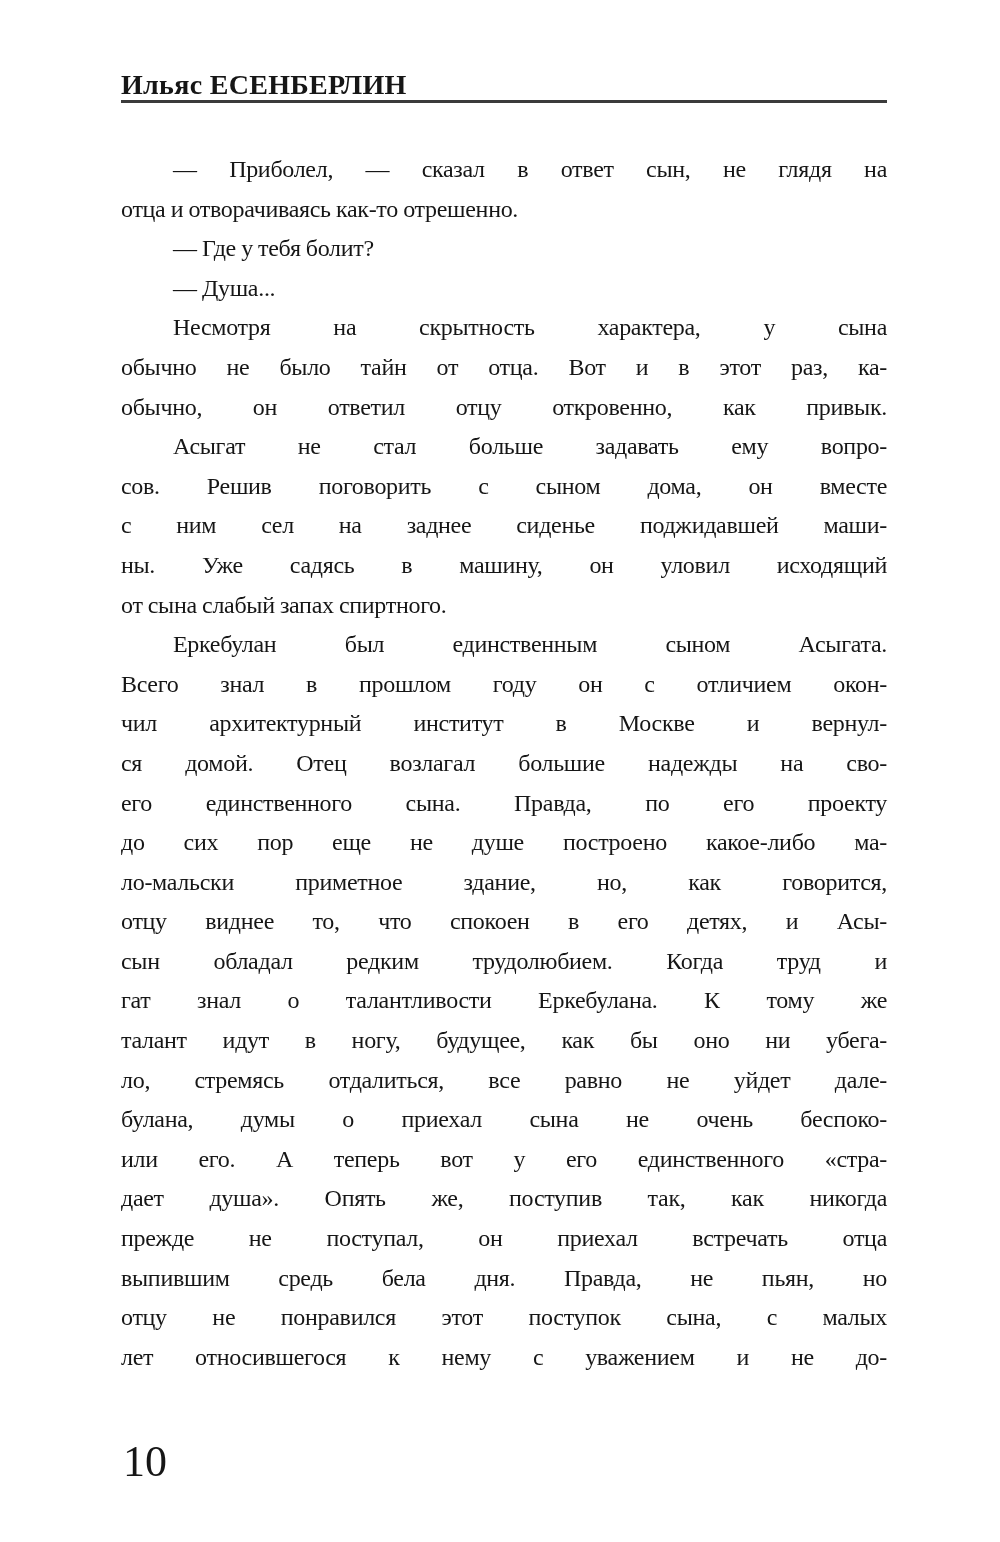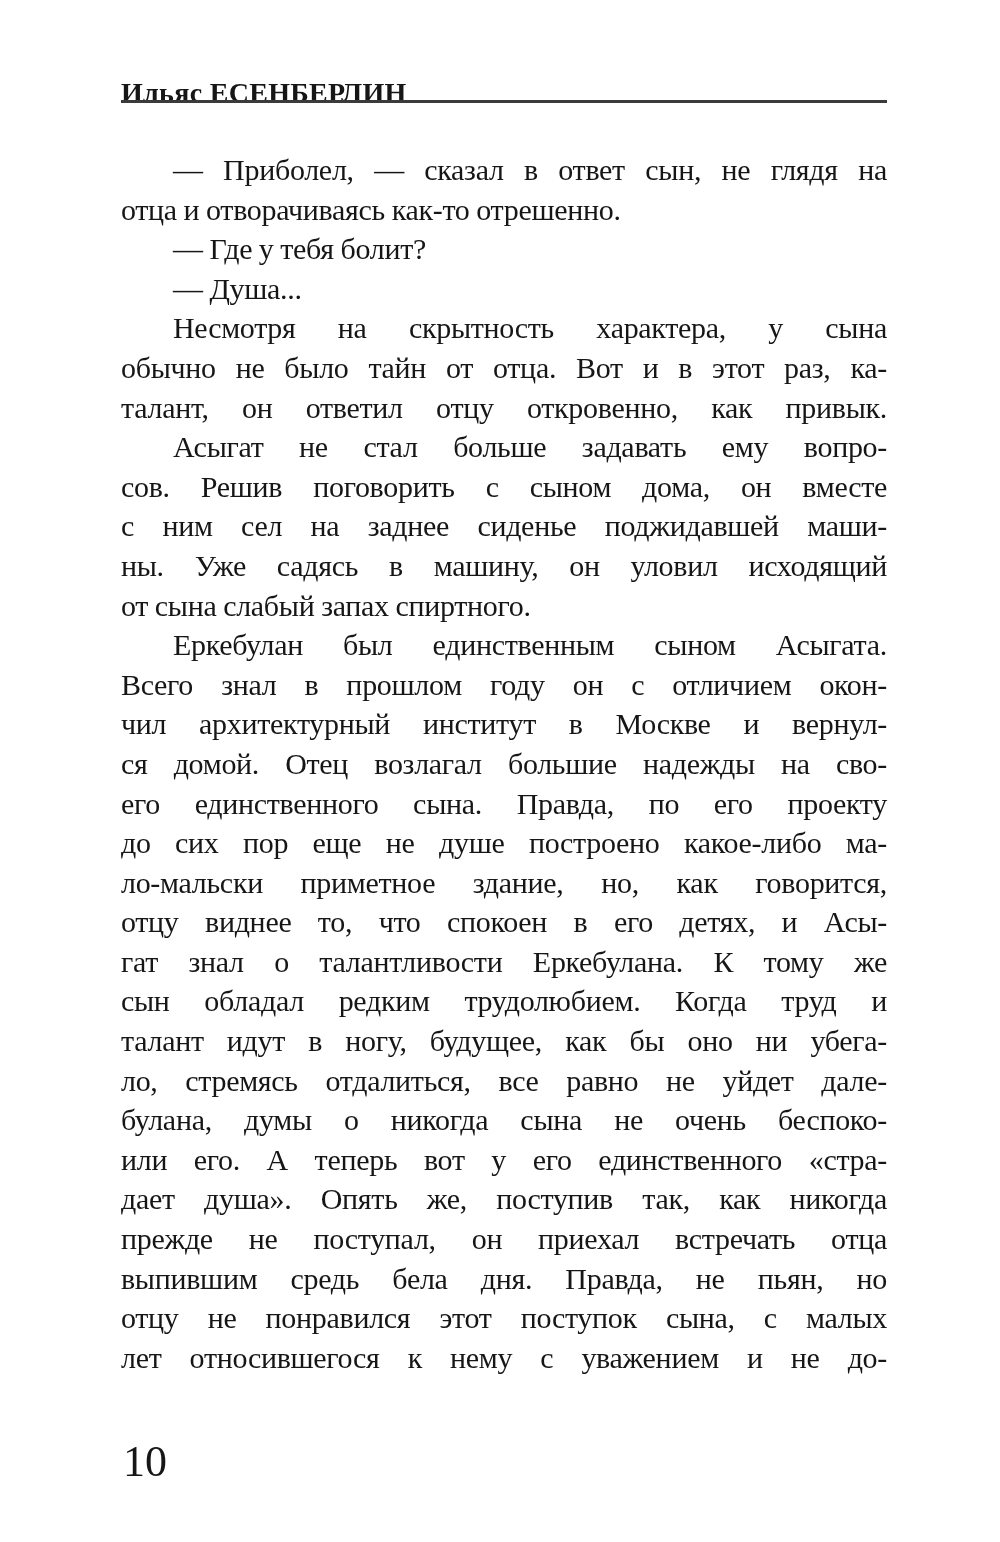--- a/index.html
+++ b/index.html
@@ -15,21 +15,21 @@
   }
   .page {
     position: relative;
     width: 1000px;
     height: 1542px;
     background: var(--bg, #ffffff);
   }
   .running-header {
     position: absolute;
     left: 121px;
-    top: 78px;
+    top: 70px;
     width: 766px;
     font-size: 28px;
     line-height: 30px;
     font-weight: bold;
     letter-spacing: 0.3px;
     color: var(--fg, #161616);
     white-space: nowrap;
   }
   .header-rule {
     position: absolute;
@@ -37,21 +37,21 @@
     top: 100px;
     width: 766px;
     height: 3px;
     background: var(--rule, #3b3b3b);
   }
   .body-text {
     position: absolute;
     left: 121px;
     top: 150px;
     width: 766px;
-    font-size: 30px;
+    font-size: 24px;
     line-height: 39.6px;
     letter-spacing: -0.3px;
     word-spacing: -0.5px;
     color: var(--fg, #161616);
   }
   .body-text .line {
     text-align: justify;
     text-align-last: justify;
     height: 39.6px;
     overflow: visible;
@@ -80,39 +80,39 @@
     <span>Ильяс ЕСЕНБЕРЛИН</span>
   </div>
   <div class="header-rule"></div>
   <div class="body-text">
       <div class="line indent">— Приболел, — сказал в ответ сын, не глядя на</div>
       <div class="line last">отца и отворачиваясь как-то отрешенно.</div>
       <div class="line indent last">— Где у тебя болит?</div>
       <div class="line indent last">— Душа...</div>
       <div class="line indent">Несмотря на скрытность характера, у сына</div>
       <div class="line">обычно не было тайн от отца. Вот и в этот раз, ка-</div>
-      <div class="line">талант, он ответил отцу откровенно, как привык.</div>
+      <div class="line">обычно, он ответил отцу откровенно, как привык.</div>
       <div class="line indent">Асыгат не стал больше задавать ему вопро-</div>
       <div class="line">сов. Решив поговорить с сыном дома, он вместе</div>
       <div class="line">с ним сел на заднее сиденье поджидавшей маши-</div>
       <div class="line">ны. Уже садясь в машину, он уловил исходящий</div>
       <div class="line last">от сына слабый запах спиртного.</div>
       <div class="line indent">Еркебулан был единственным сыном Асыгата.</div>
       <div class="line">Всего знал в прошлом году он с отличием окон-</div>
       <div class="line">чил архитектурный институт в Москве и вернул-</div>
       <div class="line">ся домой. Отец возлагал большие надежды на сво-</div>
       <div class="line">его единственного сына. Правда, по его проекту</div>
       <div class="line">до сих пор еще не душе построено какое-либо ма-</div>
       <div class="line">ло-мальски приметное здание, но, как говорится,</div>
       <div class="line">отцу виднее то, что спокоен в его детях, и Асы-</div>
+      <div class="line">сын обладал редким трудолюбием. Когда труд и</div>
       <div class="line">гат знал о талантливости Еркебулана. К тому же</div>
-      <div class="line">сын обладал редким трудолюбием. Когда труд и</div>
       <div class="line">талант идут в ногу, будущее, как бы оно ни убега-</div>
       <div class="line">ло, стремясь отдалиться, все равно не уйдет дале-</div>
-      <div class="line">булана, думы о никогда сына не очень беспоко-</div>
+      <div class="line">булана, думы о приехал сына не очень беспоко-</div>
       <div class="line">или его. А теперь вот у его единственного «стра-</div>
       <div class="line">дает душа». Опять же, поступив так, как никогда</div>
       <div class="line">прежде не поступал, он приехал встречать отца</div>
       <div class="line">выпившим средь бела дня. Правда, не пьян, но</div>
       <div class="line">отцу не понравился этот поступок сына, с малых</div>
       <div class="line">лет относившегося к нему с уважением и не до-</div>
     </div>
   <div class="page-number">10</div>
 </div>
 

